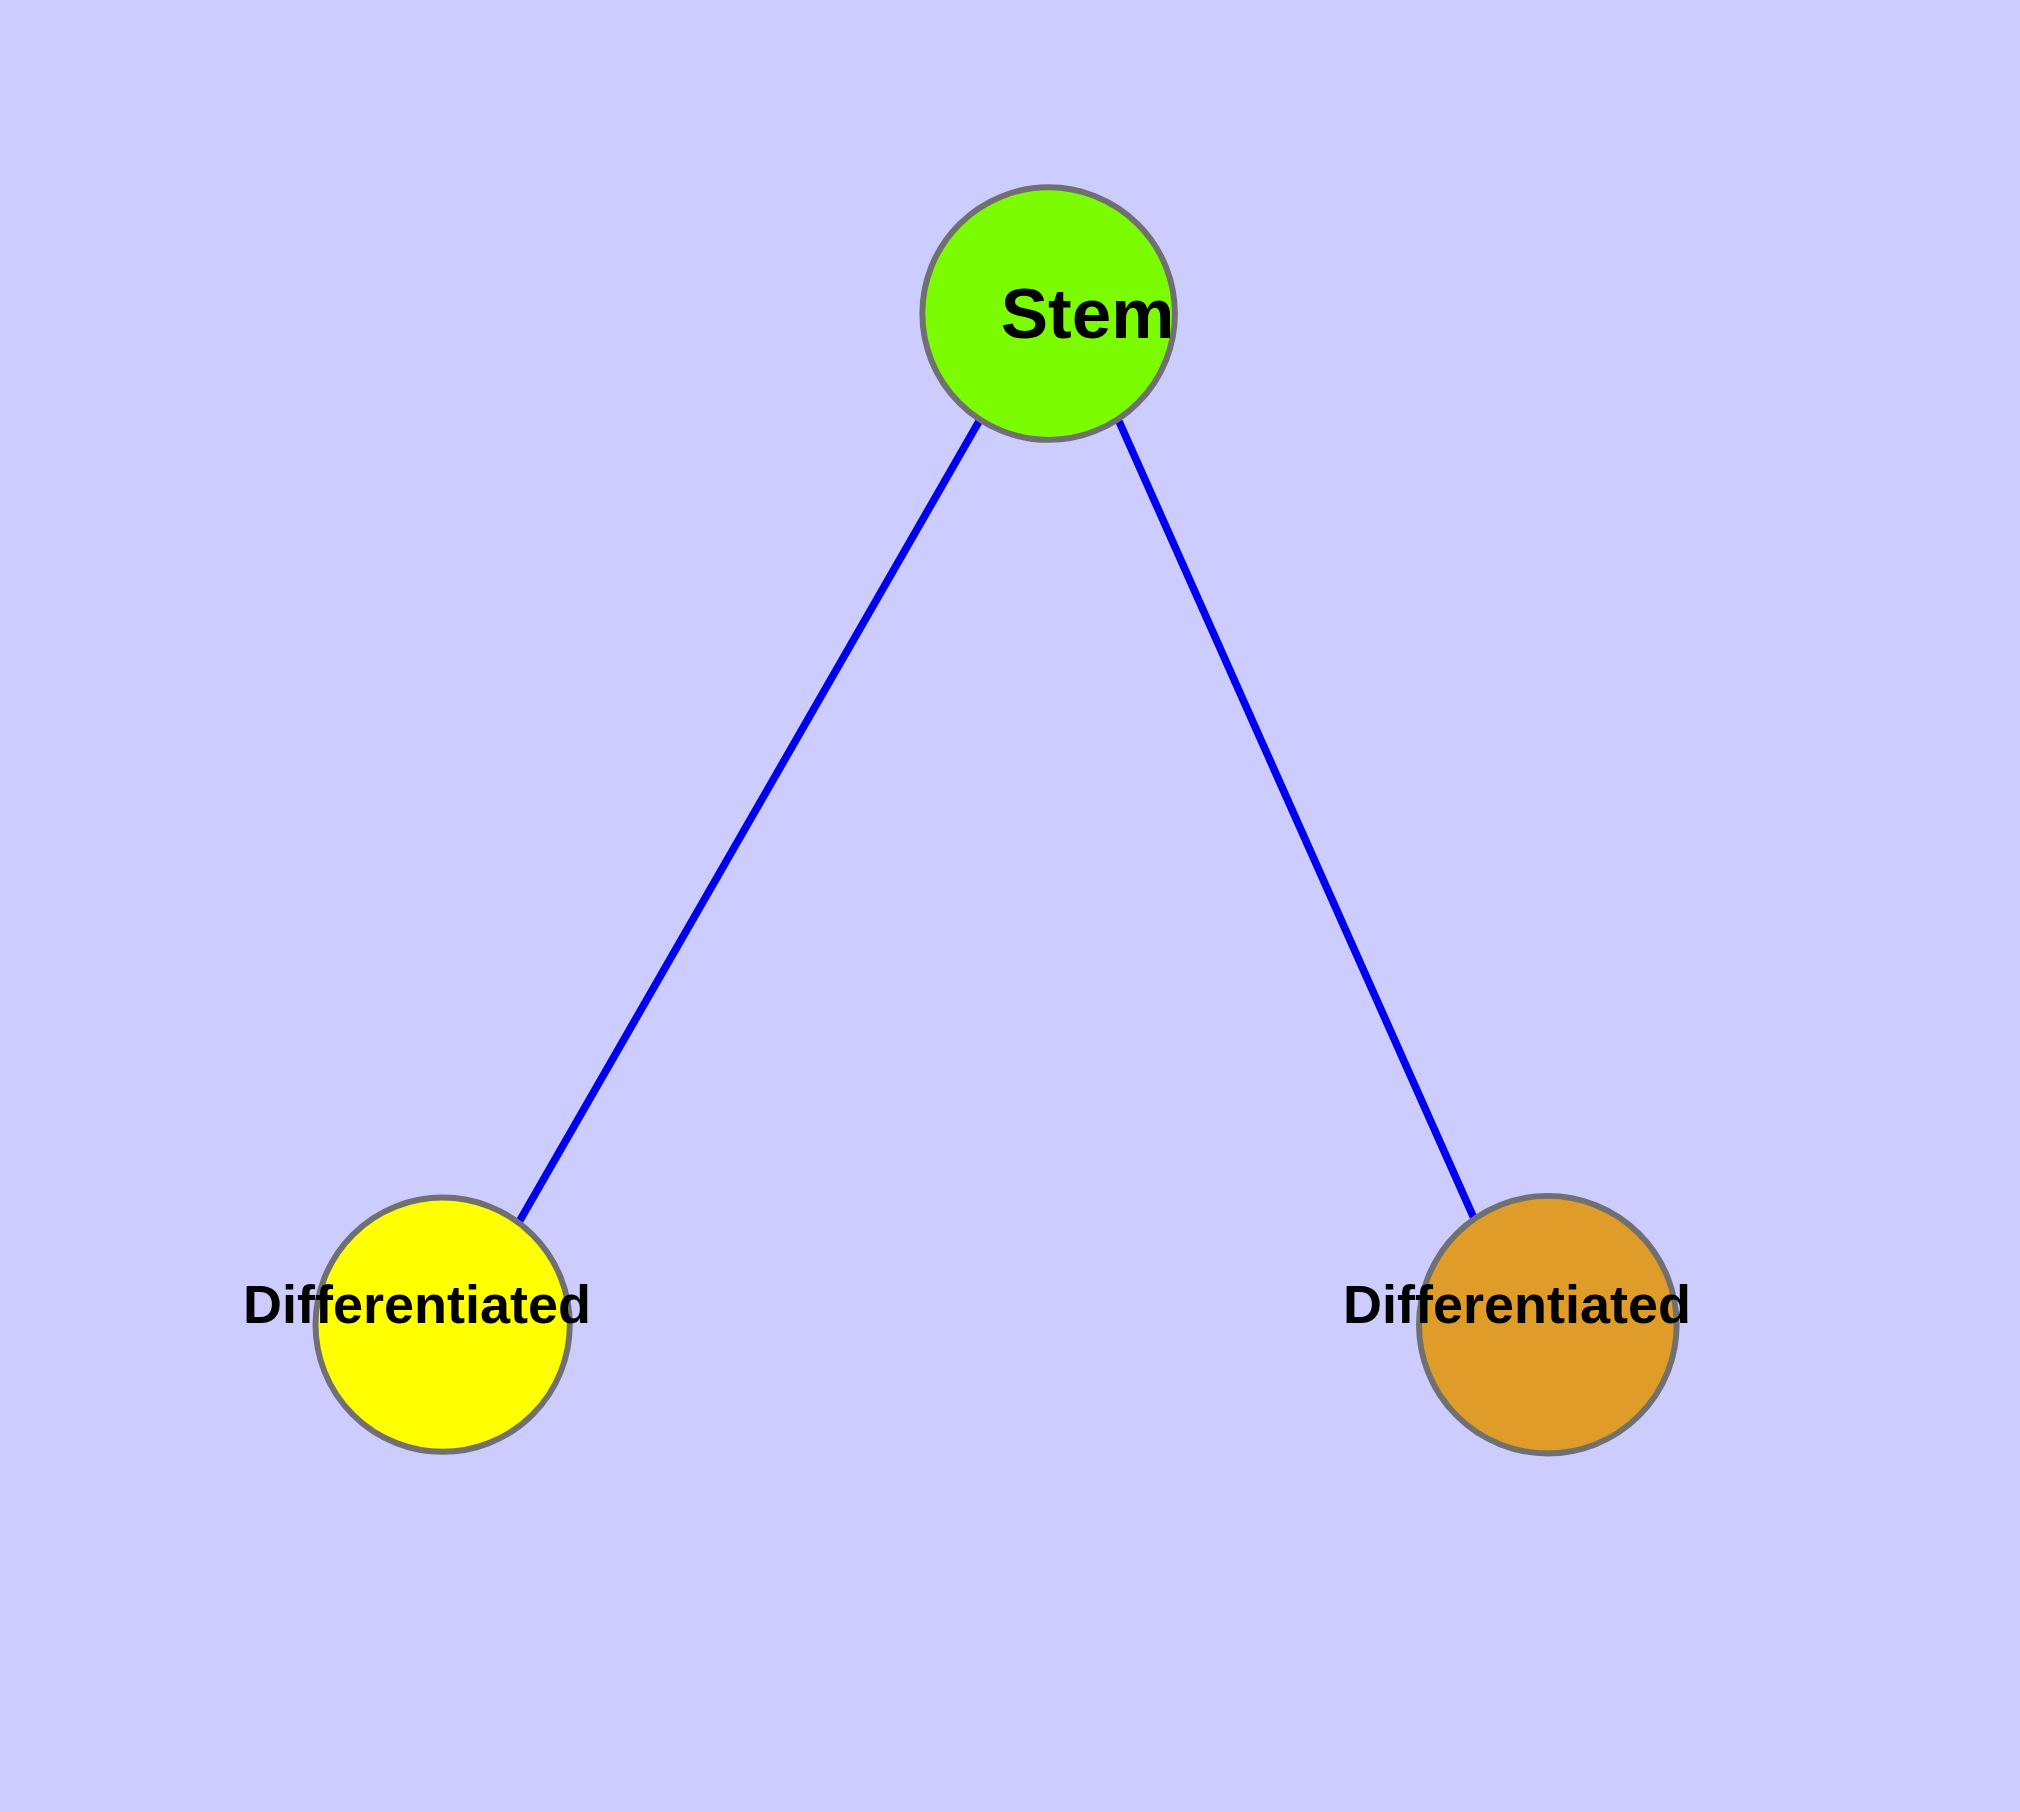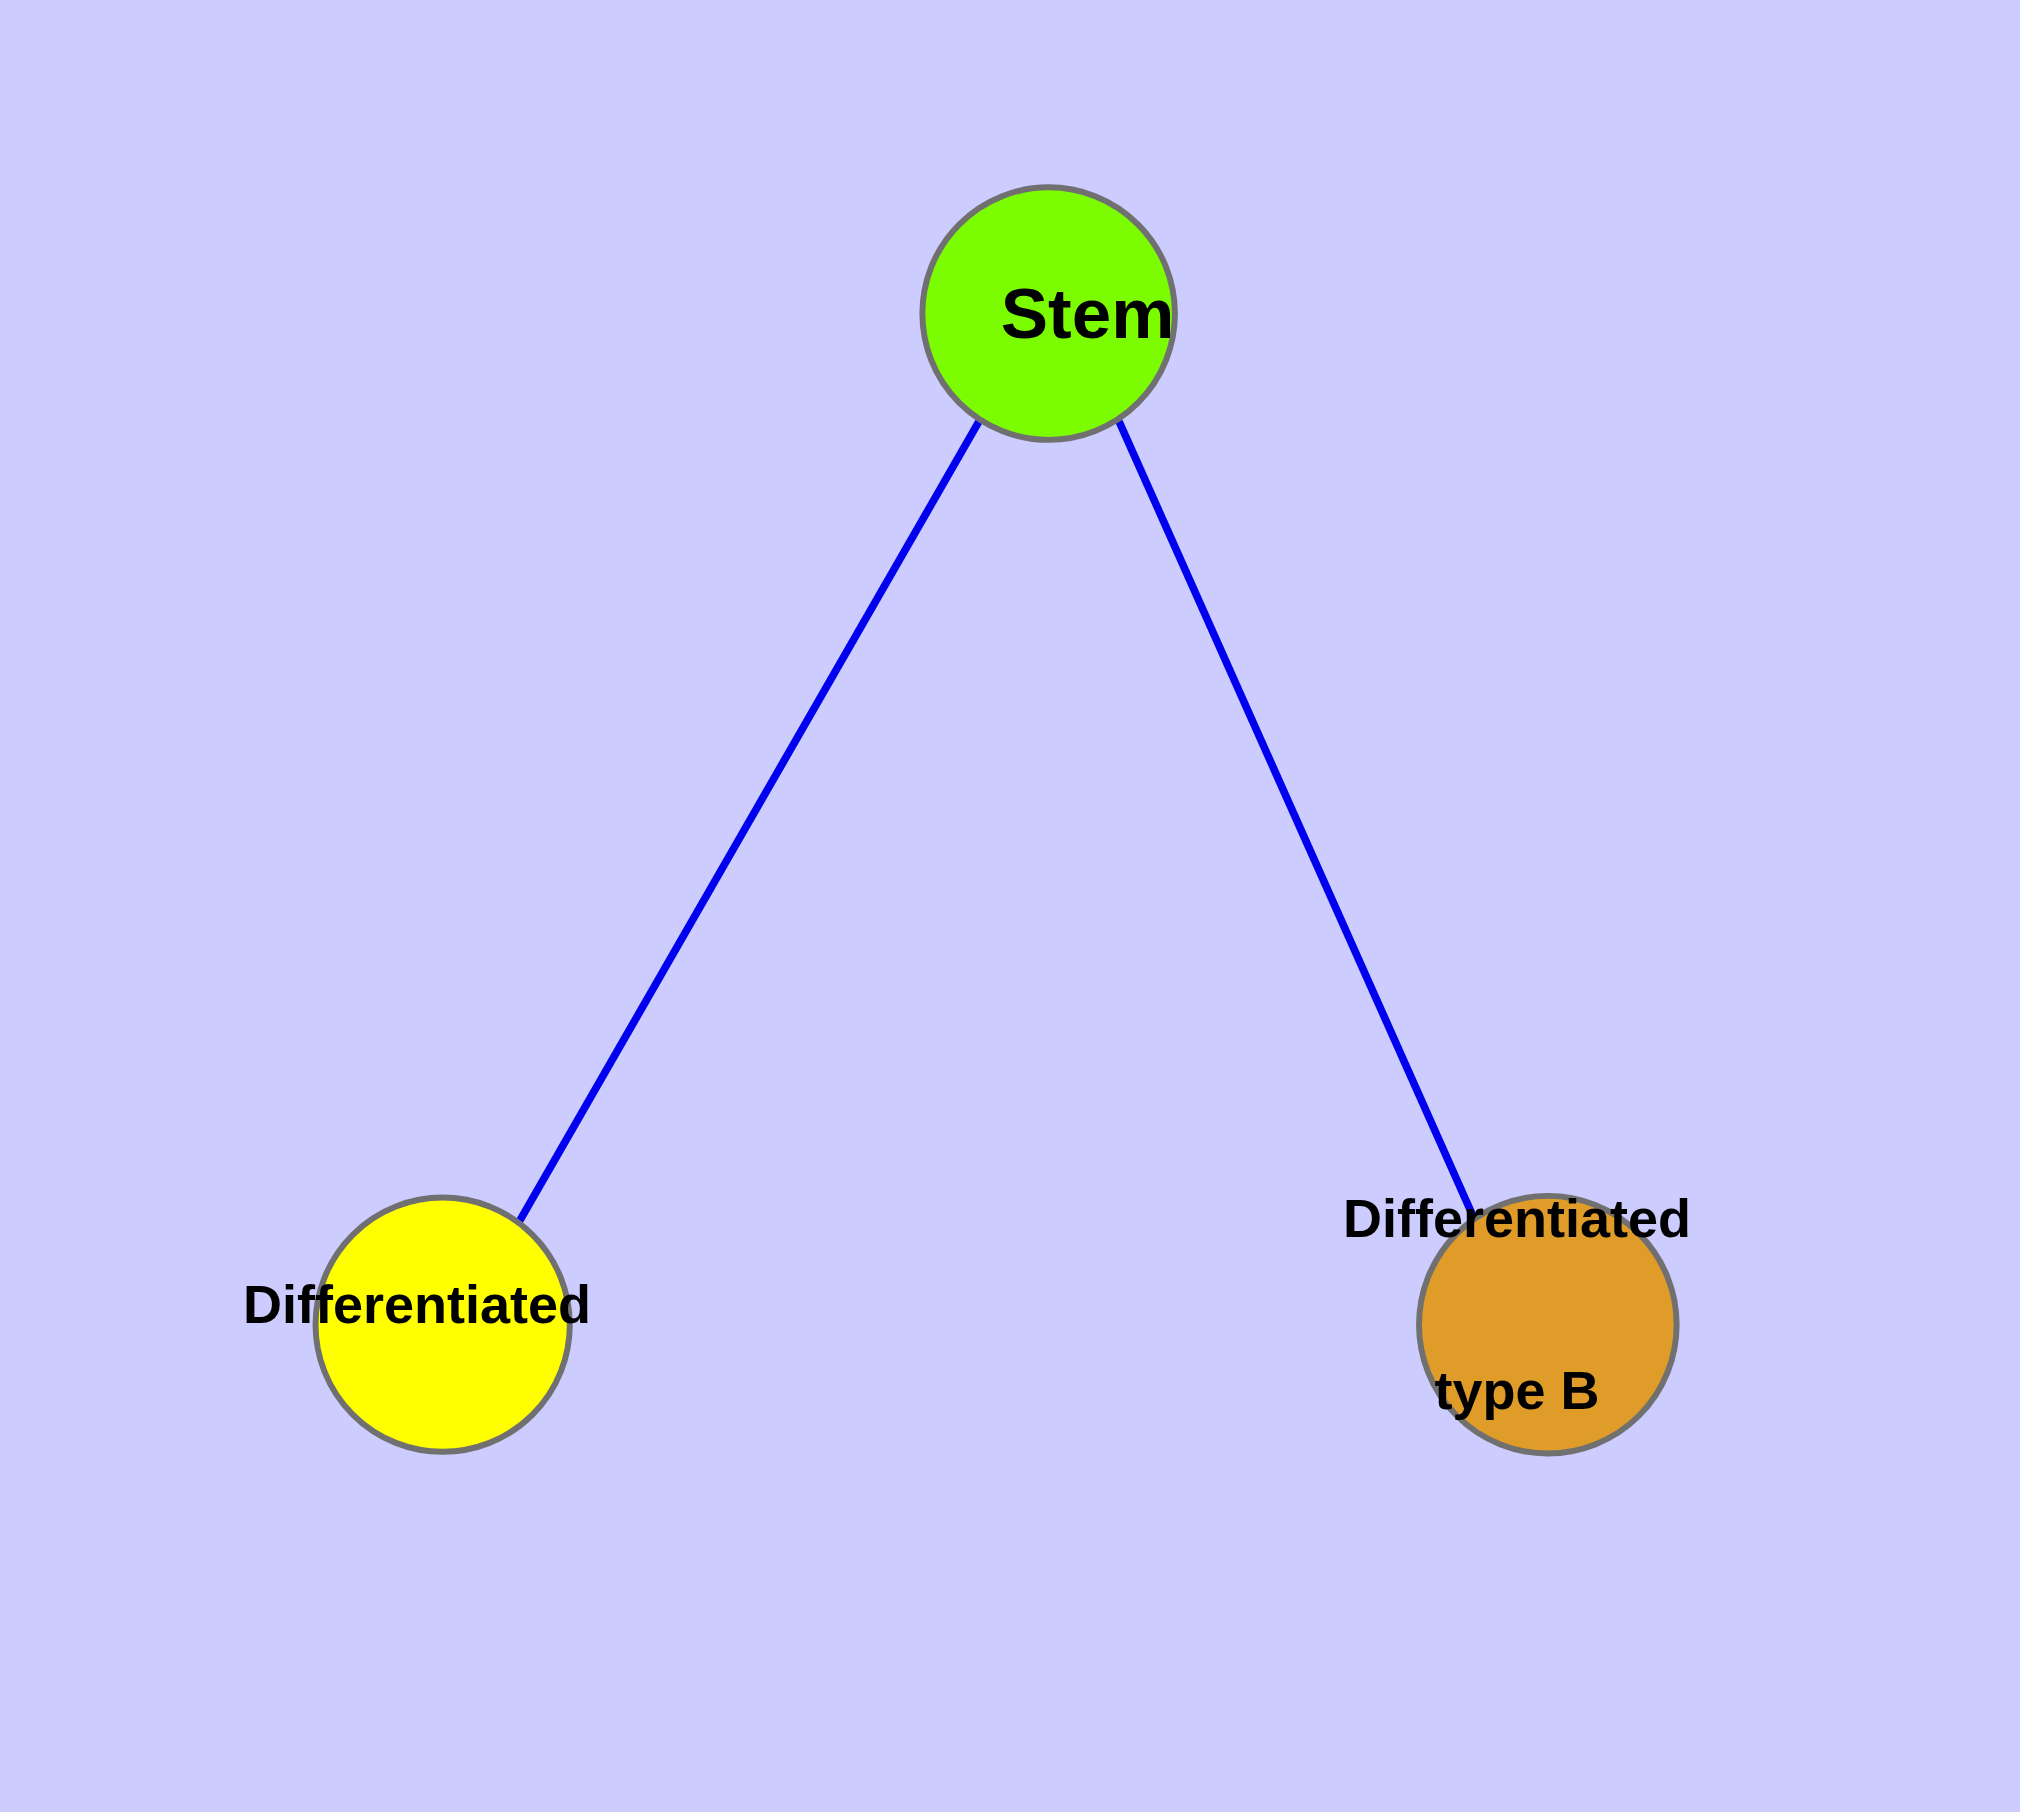--- a/index.html
+++ b/index.html
@@ -63,17 +63,16 @@
   <div class="node-label root" style="left:1048px; top:314px; transform:translate(-50%,-50%);">
     <span>Stem</span>
   </div>
 
   <div class="node-label leaf" style="left:417px; top:1305px; transform:translate(-50%,-50%);">
     <div>Differentiated</div>
   </div>
 
   <div class="node-label leaf" style="left:1517px; top:1305px; transform:translate(-50%,-50%);">
     <div>Differentiated</div>
-    <div>type B</div>
   </div>
 
 </div>
 
 
 </body></html>

